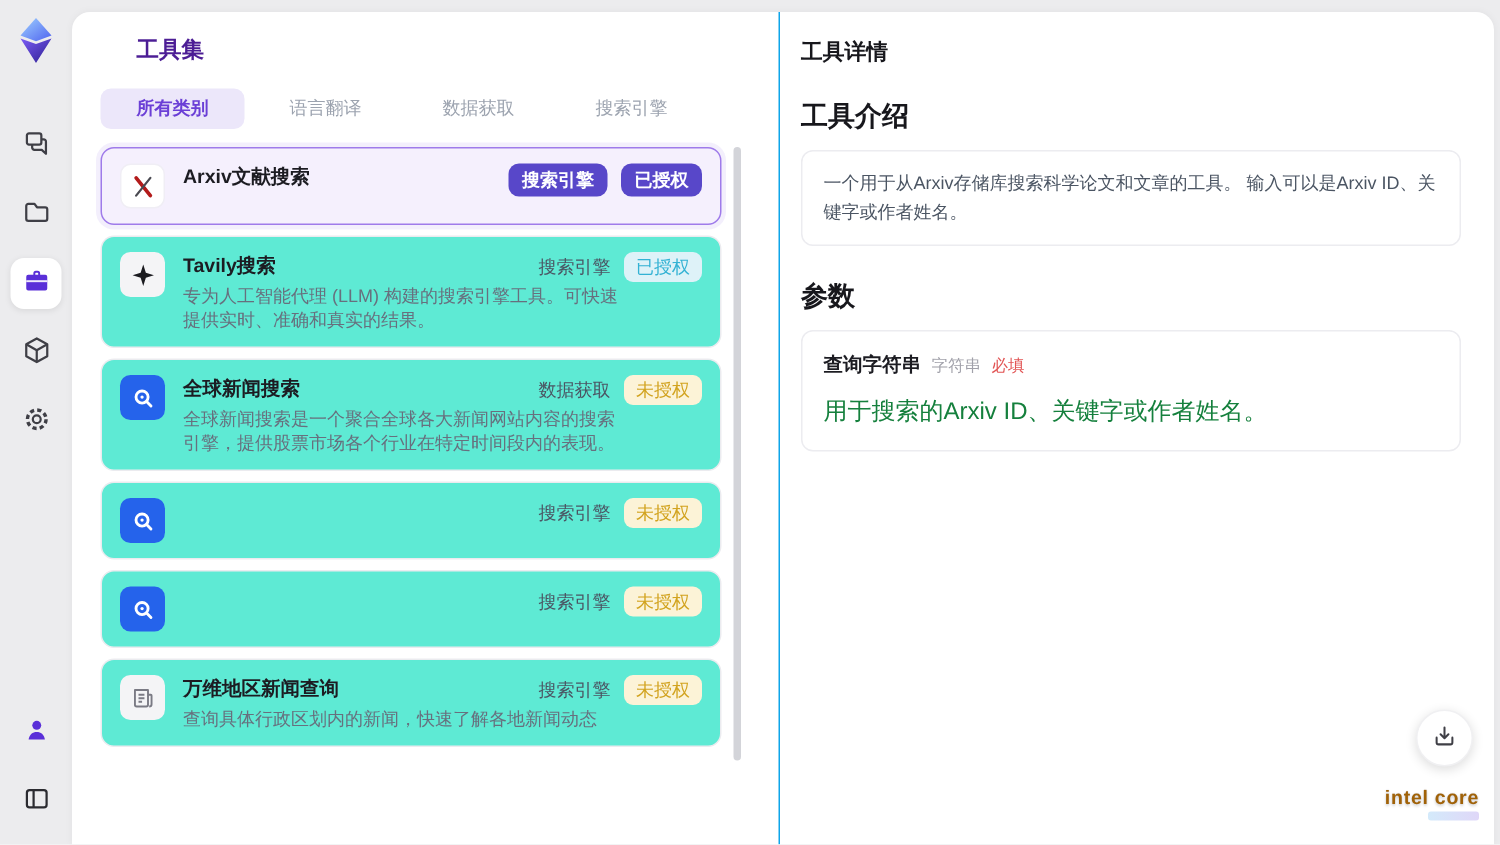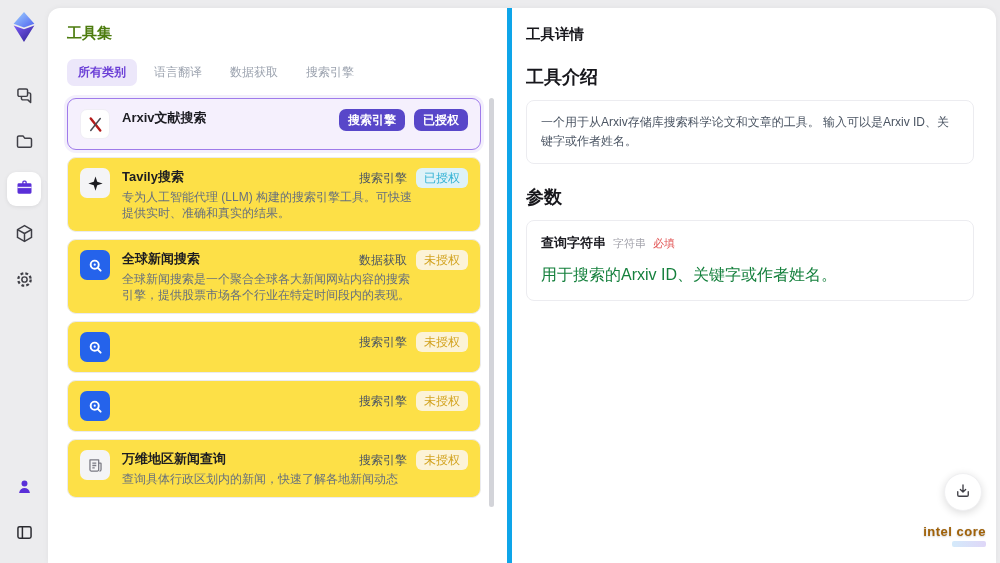--- a/index.html
+++ b/index.html
@@ -13,27 +13,27 @@
   .rail-btn { width:34px; height:34px; border:none; background:transparent; border-radius:9px; display:flex; align-items:center; justify-content:center; cursor:pointer; margin-bottom:12px; }
   .rail-btn svg { width:21px; height:21px; }
   .rail-btn.active { background:#ffffff; box-shadow:0 1px 4px rgba(0,0,0,.08); }
   .rail-spacer { flex:1; }
 
   
   .main { position:absolute; left:48px; top:8px; right:4px; bottom:0; background:#fff; border-radius:12px 12px 0 0; box-shadow:0 0 6px rgba(0,0,0,.05); display:flex; overflow:hidden; }
 
   
   .toolset { width:459px; flex:0 0 459px; position:relative; padding:16px 0 0 19px; }
-  .panel-title { font-size:15px; font-weight:bold; color:#4d7c0f; }
+  .panel-title { font-size:15px; font-weight:bold; color:#4c1d95;margin-left:24px; }
   .tabs { display:flex; align-items:center; gap:6px; margin-top:16px; }
-  .tab { font-size:12px; color:#9ca3af; padding:5px 11px; border-radius:7px; cursor:pointer; white-space:nowrap;text-align:center; }
+  .tab { font-size:12px; color:#9ca3af; padding:5px 24px; border-radius:7px; cursor:pointer; white-space:nowrap;text-align:center; }
   .tab.active { background:#ece7fa; color:#6b3fd6; font-weight:bold; }
 
   .tool-list { margin-top:12px; width:414px; display:flex; flex-direction:column; gap:7px; }
-  .tool-card { position:relative; width:414px; background:#fde047; border:1px solid #ebebef; border-radius:9px; padding:10px 12px; display:flex; align-items:flex-start; cursor:pointer; }
+  .tool-card { position:relative; width:414px; background:#5eead4; border:1px solid #ebebef; border-radius:9px; padding:10px 12px; display:flex; align-items:flex-start; cursor:pointer; }
   .tool-card.selected { background:#f5f0fd; border:1.5px solid #9f7bea; box-shadow:0 0 0 3px rgba(159,123,234,.12); }
   .tool-icon { width:30px; height:30px; border-radius:7px; flex:0 0 30px; margin-right:12px; display:flex; align-items:center; justify-content:center; }
   .tool-icon svg { width:19px; height:19px; }
   .tool-icon.bg-white { background:#ffffff; border:1px solid #f0eef5; }
   .tool-icon.bg-gray  { background:#f4f4f6; }
   .tool-icon.bg-blue  { background:#2563eb; }
   .tool-body { width:292px; }
   .tool-name { font-size:13px; font-weight:bold; color:#1c1c22; line-height:17px; }
   .tool-desc { font-size:12px; color:#67707e; line-height:16px; margin-top:4px; }
   .tool-tags { position:absolute; top:10px; right:12px; display:flex; align-items:center; gap:9px; }
@@ -41,21 +41,21 @@
   .tag-cat { color:#4b5563; }
   .tag-auth { padding:4px 8px; border-radius:6px; }
   .tag-auth.authorized   { background:#def2f8; color:#33b2d4; }
   .tag-auth.unauthorized { background:#fcf3d7; color:#d2a31f; }
   .tool-card.selected .tag { background:#5847c9; color:#fff; padding:5px 9px; border-radius:7px; font-weight:bold; }
 
   .vscroll { position:absolute; top:82px; bottom:8px; right:13px; width:5px; border-radius:3px; }
   .vscroll .thumb { position:absolute; top:8px; width:5px; height:88%; background:#d3d4d9; border-radius:3px; }
 
   
-  .detail { flex:1; border-left:5px solid #0ea5e9; padding:17px 22px 0 14px; }
+  .detail { flex:1; border-left:1px solid #0ea5e9; padding:17px 22px 0 14px;margin-left:12px; }
   .detail h2 { font-size:14.5px; font-weight:bold; color:#17171c; }
   .detail h3 { font-size:18px; font-weight:bold; color:#17171c; margin-top:21px; }
   .info-box { margin-top:11px; border:1px solid #ececf0; border-radius:8px; padding:12px 14px; font-size:12px; color:#4b5563; line-height:1.6; background:#fff; }
   .param-head { display:flex; align-items:baseline; gap:7px; }
   .param-name { font-size:13px; font-weight:bold; color:#1c1c22; }
   .param-type { font-size:11px; color:#a1a1aa; }
   .param-req  { font-size:11px; color:#e25555; }
   .param-desc { margin-top:8px; font-size:16px; color:#15803d; }
 
   

